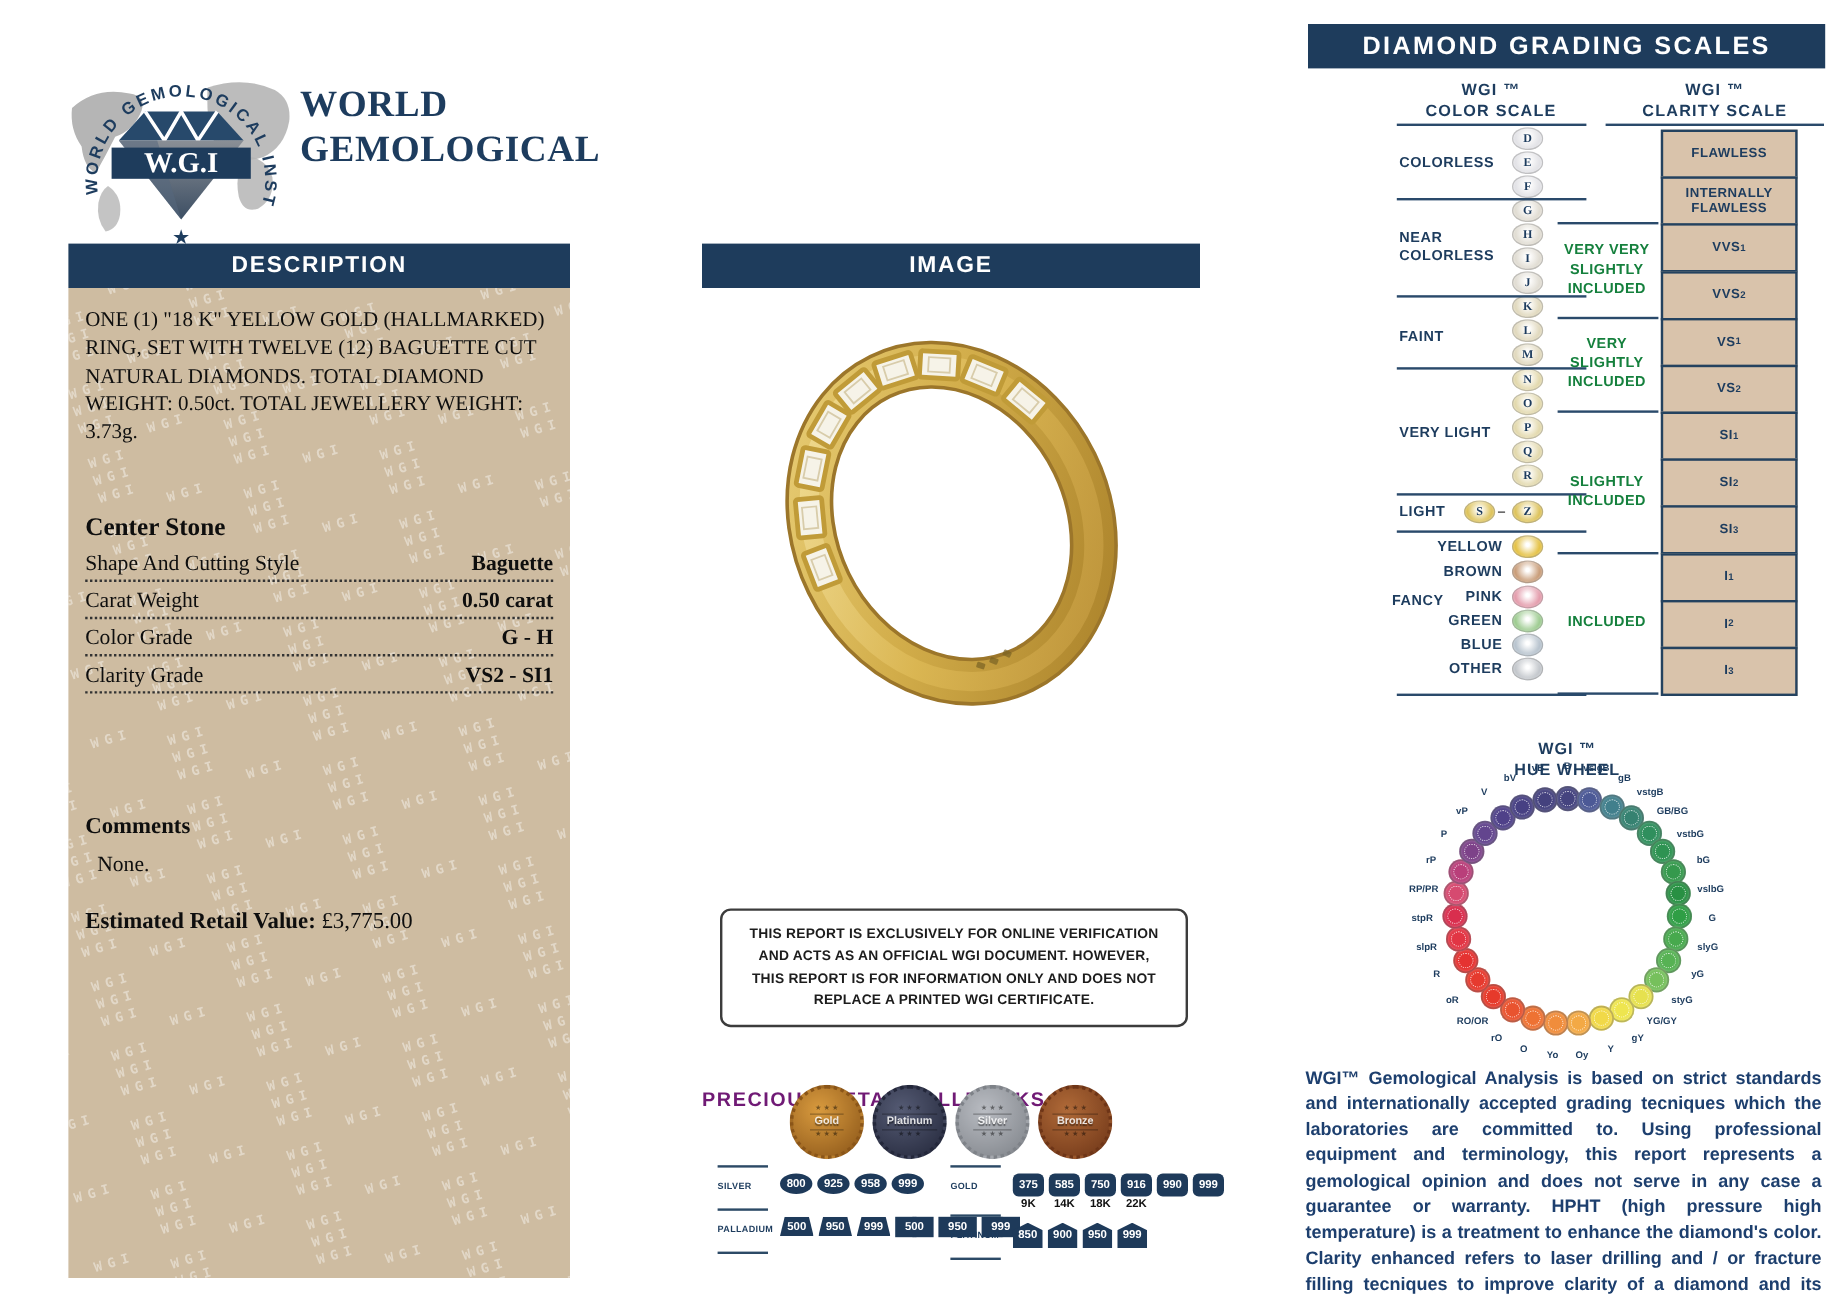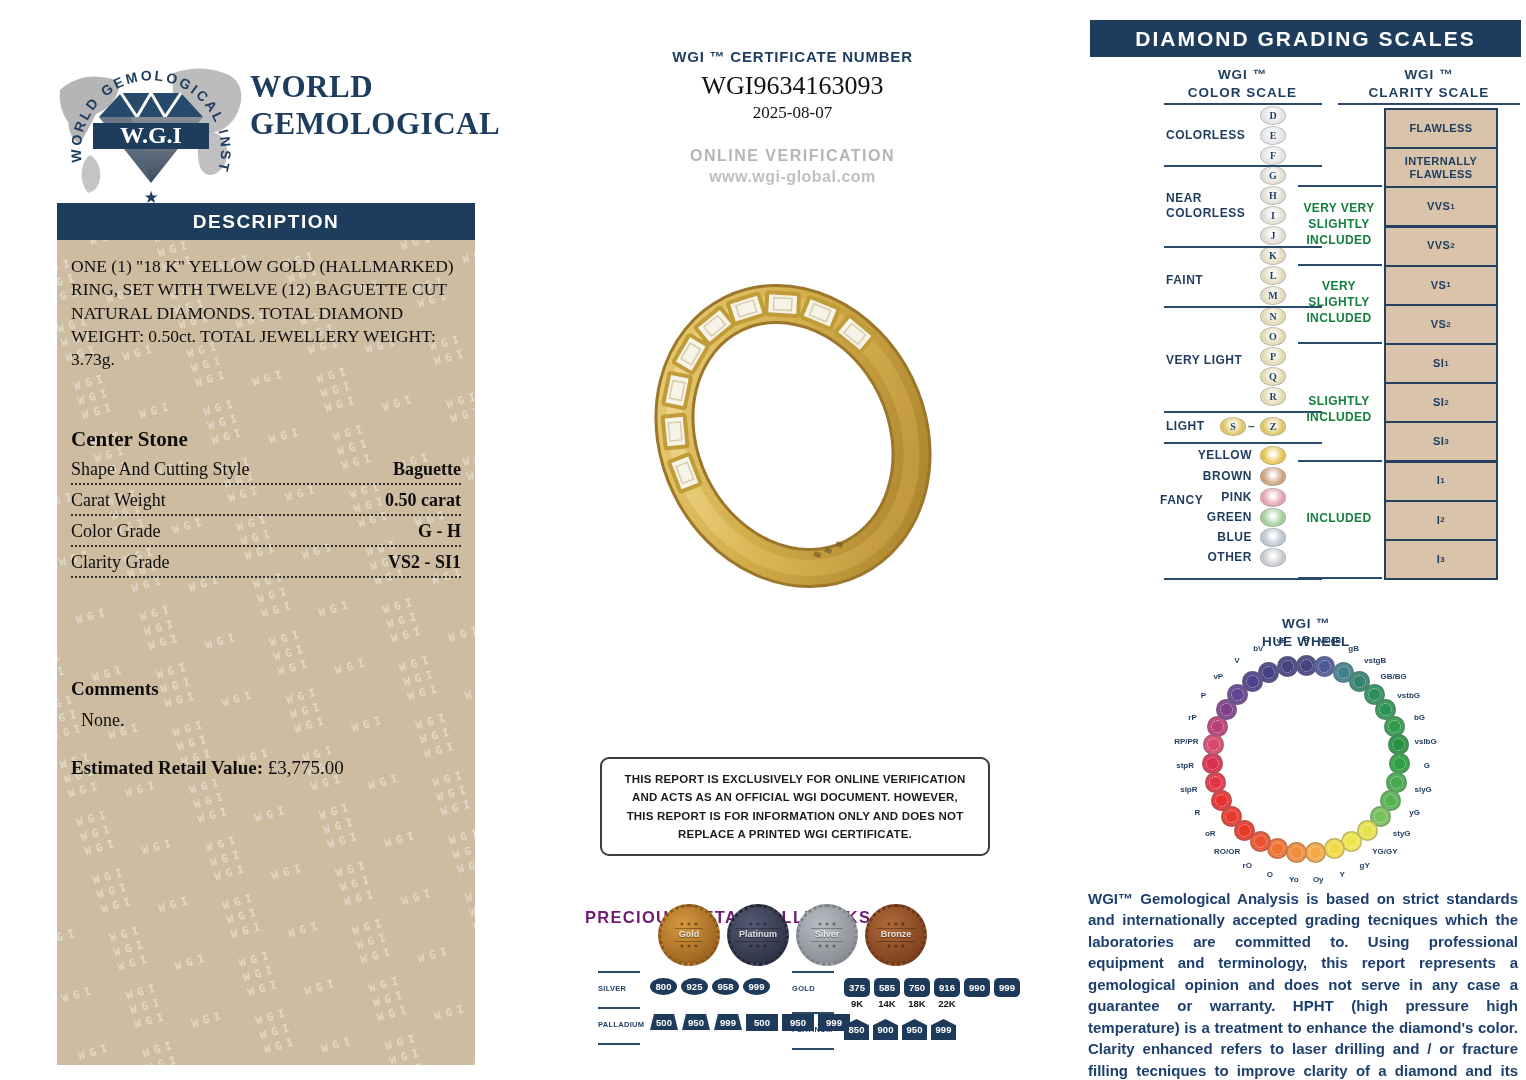--- a/index.html
+++ b/index.html
@@ -238,28 +238,22 @@
             <div class="l">Clarity Grade</div>
             <div class="v">VS2 - SI1</div>
           </div>
         </div>
       <div class="cm-title">Comments</div>
       <p class="cm-val">None.</p>
       <p class="retail"><b>Estimated Retail Value:</b> <span>£3,775.00</span></p>
     </div>
   </div>
 
-  <div class="abs" id="cert-block">
-    <div id="cert-label">WGI ™ CERTIFICATE NUMBER</div>
-    <div id="cert-number">WGI9634163093</div>
-    <div id="cert-date">2025-08-07</div>
-    <div id="verif1">ONLINE VERIFICATION</div>
-    <div id="verif2">www.wgi-global.com</div>
-  </div>
-
+
+  <div class="abs bar" id="image-bar">IMAGE</div>
 
   <div class="abs" id="ring-wrap">
     <svg id="ring-svg" width="370" height="365" viewBox="0 0 370 365">
       <defs>
         <linearGradient id="gGold" x1="0" y1="0" x2="1" y2="1">
           <stop offset="0" stop-color="#e9cf78"></stop>
             <stop offset=".45" stop-color="#d2ad4a"></stop>
             <stop offset="1" stop-color="#a87f28"></stop>
         </linearGradient>
         <linearGradient id="gGoldHi" x1="0" y1="0" x2="1" y2="1">

